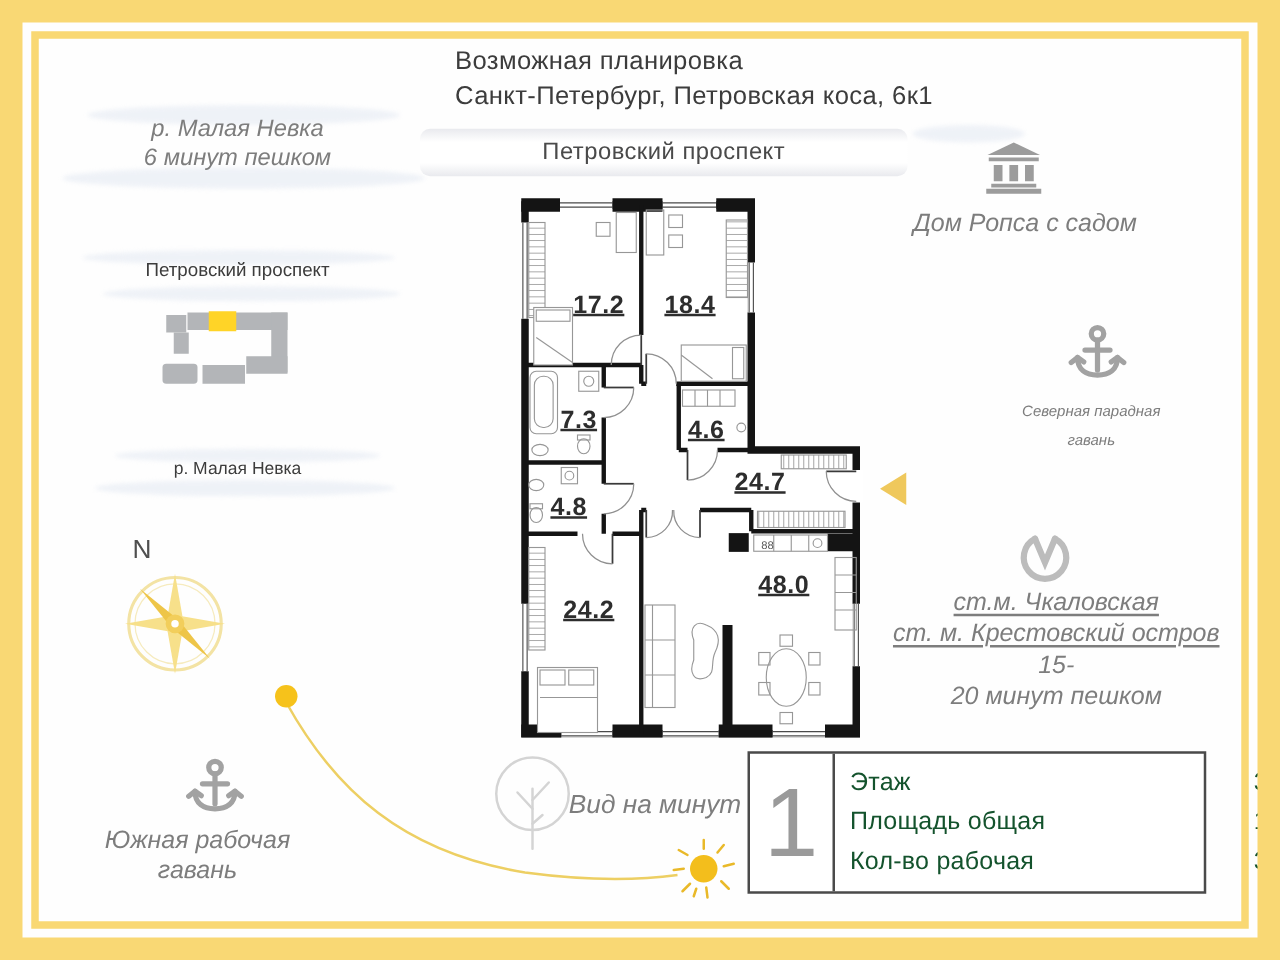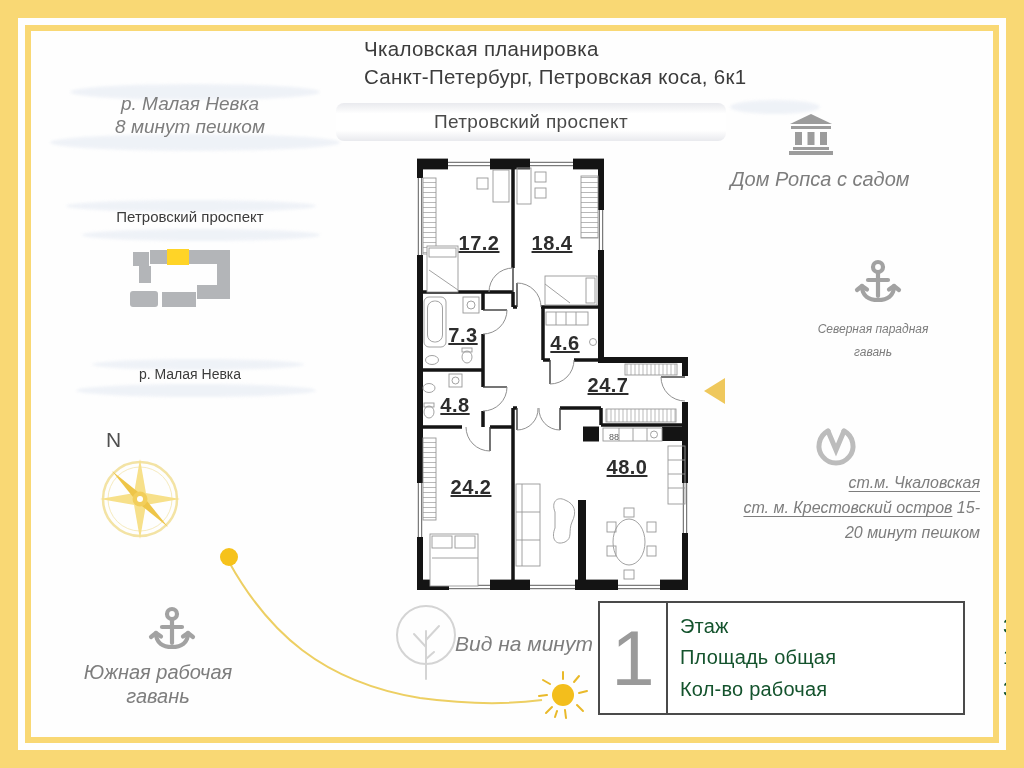--- a/index.html
+++ b/index.html
@@ -46,31 +46,31 @@
 <div class="wave abs" style="left:66px;top:200px;width:250px;height:12px;"></div>
 <div class="wave abs" style="left:82px;top:229px;width:238px;height:12px;"></div>
 <div class="wave abs" style="left:92px;top:359px;width:212px;height:11px;"></div>
 <div class="wave abs" style="left:76px;top:384px;width:240px;height:13px;"></div>
 <div class="wave abs" style="left:730px;top:100px;width:90px;height:14px;"></div>
 
 <div class="frame-outer"></div>
 <div class="frame-inner"></div>
 
 <div class="abs title">
-  <div>Чкаловская планировка</div>
+  <div>Возможная планировка</div>
   <div>Санкт-Петербург, Петровская коса, 6к1</div>
 </div>
 
 <div class="abs banner">
   <span>Петровский проспект</span>
 </div>
 
 <div class="abs maplabel" style="left:90px;top:92px;width:200px;font-size:19px;line-height:23px;">
   <div>р. Малая Невка</div>
-  <div>8 минут пешком</div>
+  <div>6 минут пешком</div>
 </div>
 <div class="abs smalldark" style="left:90px;top:208px;width:200px;font-size:15px;">Петровский проспект</div>
 
 <svg class="abs" style="left:125px;top:245px;" width="110" height="66" viewBox="0 0 110 66">
   <rect x="25" y="5" width="80" height="14" fill="#b3b5b8"></rect>
   <rect x="92" y="5" width="13" height="48" fill="#b3b5b8"></rect>
   <rect x="72" y="40" width="33" height="14" fill="#b3b5b8"></rect>
   <rect x="8" y="7" width="16" height="14" fill="#b3b5b8"></rect>
   <rect x="14" y="21" width="12" height="17" fill="#b3b5b8"></rect>
   <rect x="5" y="46" width="28" height="16" rx="3" fill="#b3b5b8"></rect>
@@ -136,21 +136,21 @@
 </div>
 
 <div class="abs tri"></div>
 
 <svg class="abs" style="left:814px;top:424px;" width="44" height="44" viewBox="0 0 44 44">
   <g stroke="#bcbcbc" stroke-width="5" fill="none" stroke-linecap="round">
     <path d="M14 7 A17 17 0 1 0 30 7"></path>
     <path d="M14 7 L22 26 L30 7"></path>
   </g>
 </svg>
-<div class="abs maplabel" style="left:710px;top:470px;width:270px;font-size:16px;line-height:25px;text-align:right;">
+<div class="abs maplabel" style="left:710px;top:470px;width:270px;font-size:20px;line-height:25px;">
   <div><span class="u">ст.м. Чкаловская</span></div>
   <div><span class="u">ст. м. Крестовский остров</span><span> 15-</span></div>
   <div>20 минут пешком</div>
 </div>
 
 <svg class="abs" style="left:405px;top:150px;" width="290" height="440" viewBox="0 0 290 440">
   <defs>
     <pattern id="hH" width="6" height="5" patternUnits="userSpaceOnUse">
       <path d="M0 2.5 H6" stroke="#9a9a9a" stroke-width="0.7"></path>
     </pattern>

